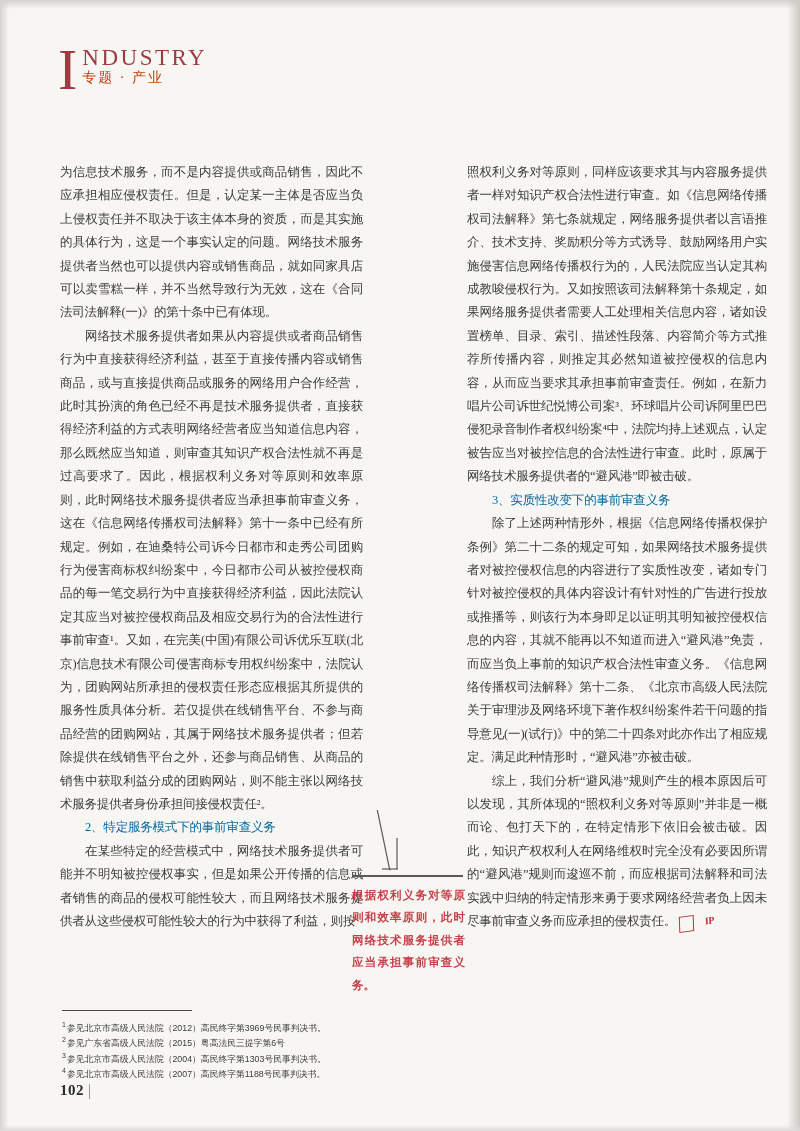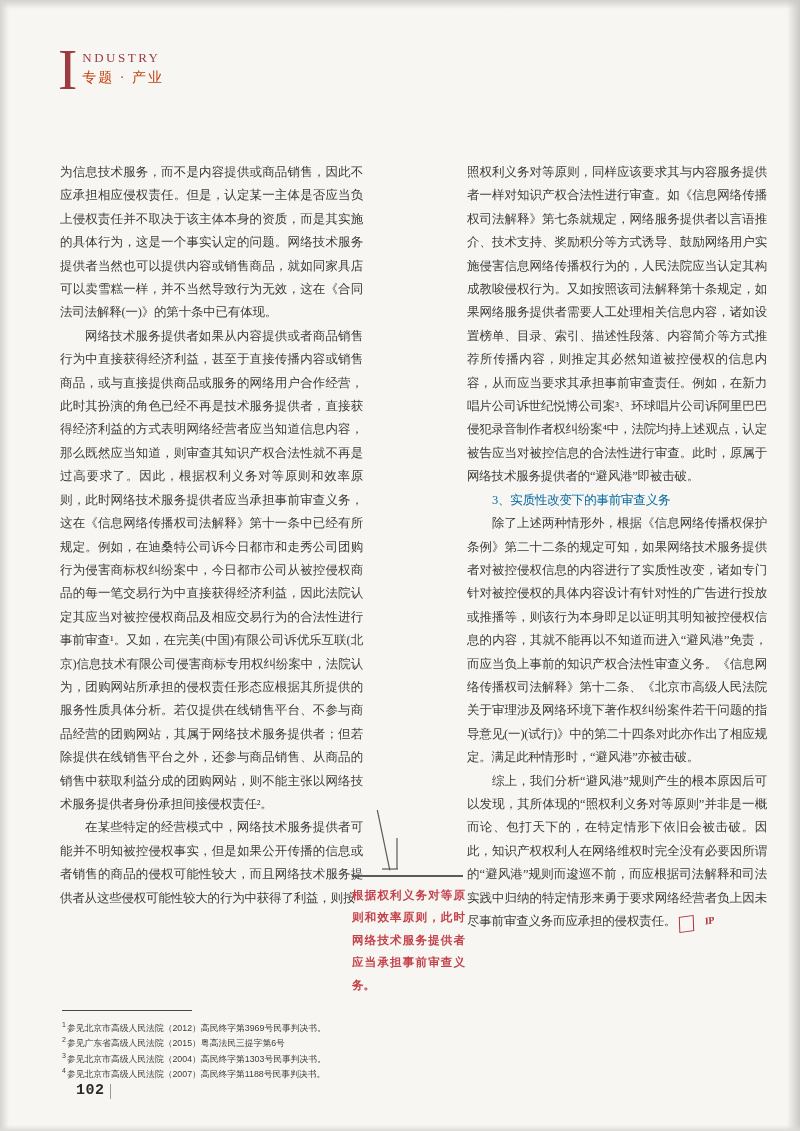--- a/index.html
+++ b/index.html
@@ -22,21 +22,21 @@
     background:linear-gradient(0deg,#dddbd7 0%,rgba(247,246,243,0) 100%);}
 
   
   .masthead{position:absolute;left:58px;top:44px;display:flex;align-items:flex-start;}
   .masthead .drop-i{
     font-size:58px;line-height:52px;font-weight:400;
     color:#9c3c42;margin-right:5px;
     font-family:"Liberation Serif",serif;}
   .masthead .mh-lines{padding-top:5px;}
   .masthead .mh-word{
-    font-size:13px;letter-spacing:2.5px;color:#9c3c42;
+    font-size:23px;letter-spacing:2.5px;color:#9c3c42;
     font-family:"Liberation Serif",serif;line-height:18px;}
   .masthead .mh-sub{
     font-size:14px;letter-spacing:2px;color:#c2410c;
     line-height:22px;}
 
   
   .col{position:absolute;top:161px;color:#3b3b3b;}
   .col-left{left:60px;width:303px;}
   .col-right{left:467px;width:300px;}
   p.body{
@@ -66,22 +66,22 @@
 
   
   .fn-rule{position:absolute;left:62px;top:1010px;width:130px;
     border:none;border-top:1.5px solid #4a4a4a;margin:0;}
   .footnotes{position:absolute;left:62px;top:1019px;width:345px;
     font-family:"Liberation Sans","DejaVu Sans",sans-serif;
     font-size:8.8px;line-height:11.4px;color:#3c3c3c;}
   .fn sup{font-size:7px;margin-right:1px;}
 
   
-  .folio{position:absolute;left:76px;top:1082px;display:flex;align-items:flex-end;
-    font-family:Liberation Mono, monospace;}
+  .folio{position:absolute;left:60px;top:1082px;display:flex;align-items:flex-end;
+    font-family:Liberation Serif, serif;}
   .folio .num{font-size:15px;font-weight:bold;color:#2b2b2b;letter-spacing:0.5px;}
   .folio .bar{width:1px;height:15px;background:#9a9a98;margin-left:5px;}
 </style>
 </head>
 <body>
 
 <div id="page">
   <div class="edge-top"></div>
   <div class="edge-left"></div>
   <div class="edge-right"></div>
@@ -91,20 +91,21 @@
     <span class="drop-i">I</span>
     <span class="mh-lines">
       <div class="mh-word">NDUSTRY</div>
       <div class="mh-sub">专题 · 产业</div>
     </span>
   </div>
 
   <div class="col col-left">
     <p class="body">为信息技术服务，而不是内容提供或商品销售，因此不应承担相应侵权责任。但是，认定某一主体是否应当负上侵权责任并不取决于该主体本身的资质，而是其实施的具体行为，这是一个事实认定的问题。网络技术服务提供者当然也可以提供内容或销售商品，就如同家具店可以卖雪糕一样，并不当然导致行为无效，这在《合同法司法解释(一)》的第十条中已有体现。</p>
     <p class="body indent">网络技术服务提供者如果从内容提供或者商品销售行为中直接获得经济利益，甚至于直接传播内容或销售商品，或与直接提供商品或服务的网络用户合作经营，此时其扮演的角色已经不再是技术服务提供者，直接获得经济利益的方式表明网络经营者应当知道信息内容，那么既然应当知道，则审查其知识产权合法性就不再是过高要求了。因此，根据权利义务对等原则和效率原则，此时网络技术服务提供者应当承担事前审查义务，这在《信息网络传播权司法解释》第十一条中已经有所规定。例如，在迪桑特公司诉今日都市和走秀公司团购行为侵害商标权纠纷案中，今日都市公司从被控侵权商品的每一笔交易行为中直接获得经济利益，因此法院认定其应当对被控侵权商品及相应交易行为的合法性进行事前审查¹。又如，在完美(中国)有限公司诉优乐互联(北京)信息技术有限公司侵害商标专用权纠纷案中，法院认为，团购网站所承担的侵权责任形态应根据其所提供的服务性质具体分析。若仅提供在线销售平台、不参与商品经营的团购网站，其属于网络技术服务提供者；但若除提供在线销售平台之外，还参与商品销售、从商品的销售中获取利益分成的团购网站，则不能主张以网络技术服务提供者身份承担间接侵权责任²。</p>
+    <p class="body heading">2、特定服务模式下的事前审查义务</p>
     <p class="body indent">在某些特定的经营模式中，网络技术服务提供者可能并不明知被控侵权事实，但是如果公开传播的信息或者销售的商品的侵权可能性较大，而且网络技术服务提供者从这些侵权可能性较大的行为中获得了利益，则按</p>
   </div>
 
   <div class="callout">
     <svg class="callout-arrow" width="60" height="62" viewBox="0 0 60 62">
       <line x1="10" y1="2" x2="37" y2="58" stroke="#5a5a5a" stroke-width="1.2" transform="rotate(14 24 30)"></line>
       <line x1="37" y1="28" x2="37" y2="59" stroke="#5a5a5a" stroke-width="1.2"></line>
       <line x1="22" y1="59" x2="38" y2="59" stroke="#5a5a5a" stroke-width="1.2"></line>
     </svg>
     <hr class="callout-rule">

